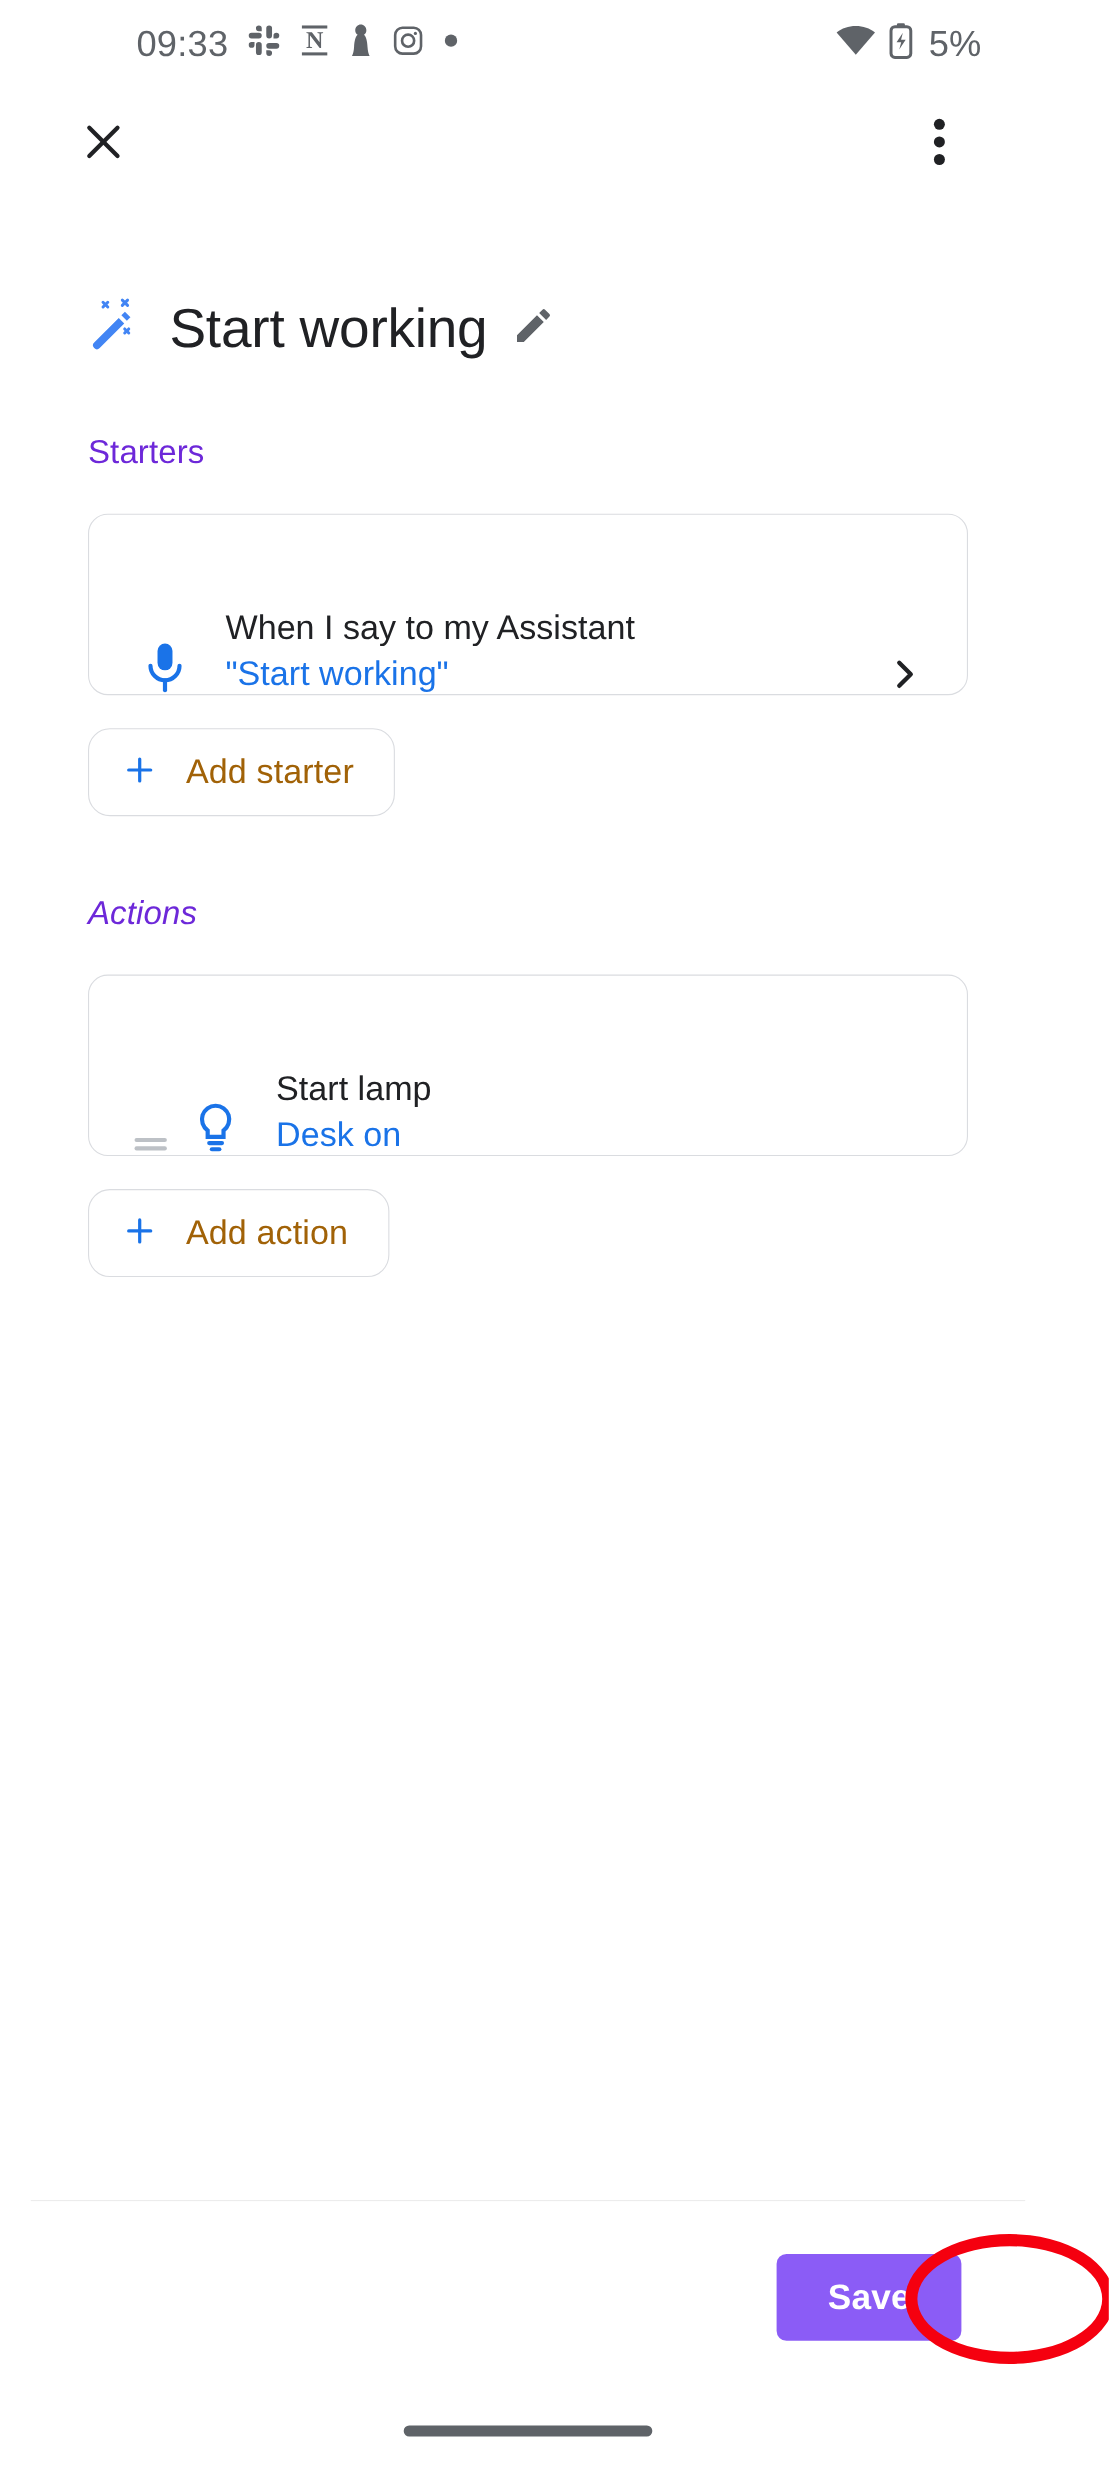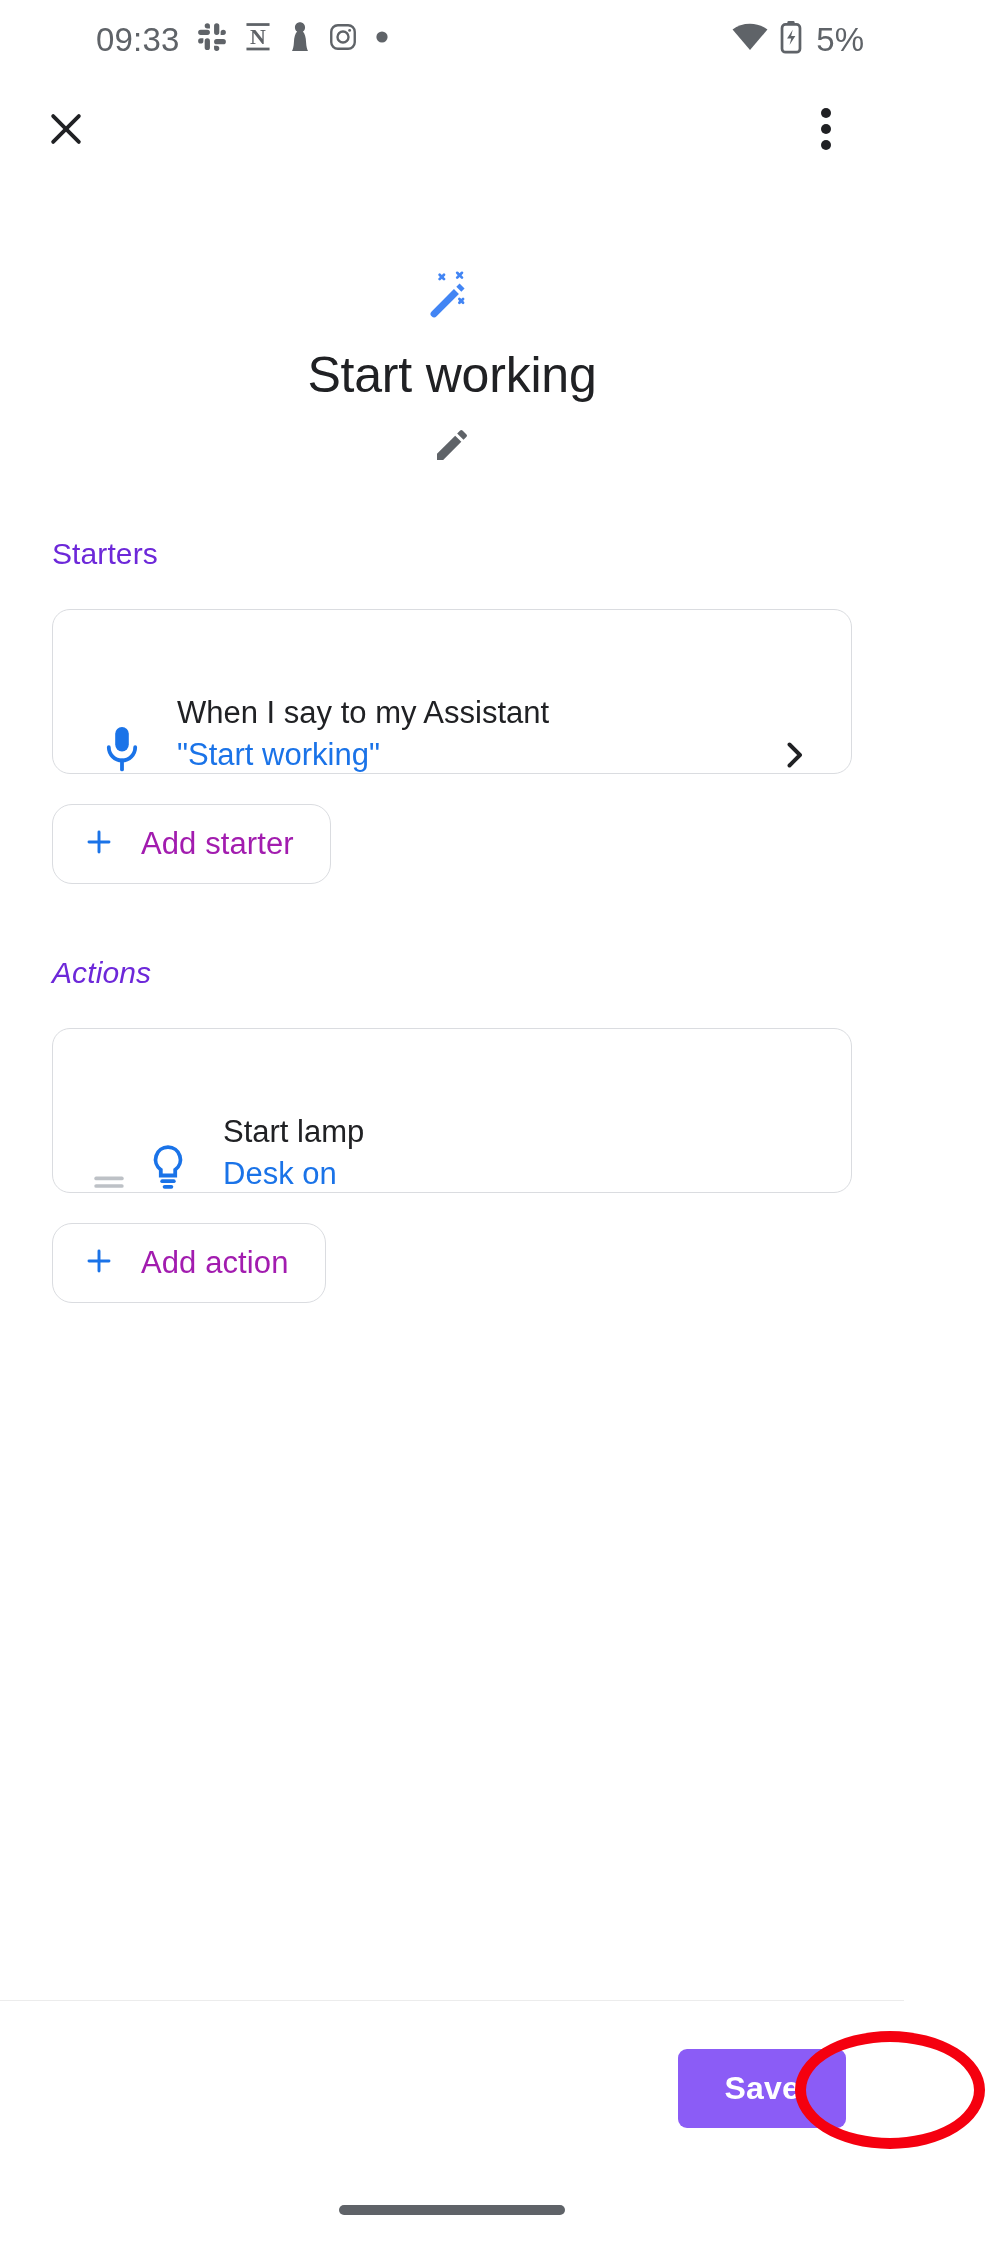--- a/index.html
+++ b/index.html
@@ -15,20 +15,21 @@
     position: relative;
     overflow: hidden;
   }
   .phone {
     width: 904px;
     height: 2244px;
     position: relative;
     background: #ffffff;
     display: flex;
     flex-direction: column;
+    padding-left: 28px;
   }
 
   
   .statusbar {
     height: 78px;
     flex: 0 0 78px;
     display: flex;
     align-items: center;
     justify-content: space-between;
     padding: 0 40px 0 96px;
@@ -85,21 +86,20 @@
     padding: 0 52px;
     box-sizing: border-box;
     overflow: hidden;
   }
   .title-row {
     display: flex;
     align-items: center;
     gap: 22px;
     margin-top: 86px;
     margin-left: 0;
-    flex-direction: column;
   }
   .title-text {
     font-size: 50px;
     color: #202124;
     line-height: 1.1;
     letter-spacing: -0.2px;
     white-space: nowrap;
   }
   .section-label {
     font-size: 30px;
@@ -177,21 +177,21 @@
     height: 80px;
     padding: 0 36px 0 30px;
     border: 1.6px solid #dadce0;
     border-radius: 20px;
     background: #fff;
     cursor: pointer;
     box-sizing: border-box;
   }
   .pill-label {
     font-size: 31px;
-    color: #a21caf;
+    color: #a16207;
     font-weight: 500;
     letter-spacing: 0.1px;
   }
 
   
   .bottombar {
     flex: 0 0 176px;
     height: 176px;
     border-top: 1.5px solid #ececec;
     display: flex;

